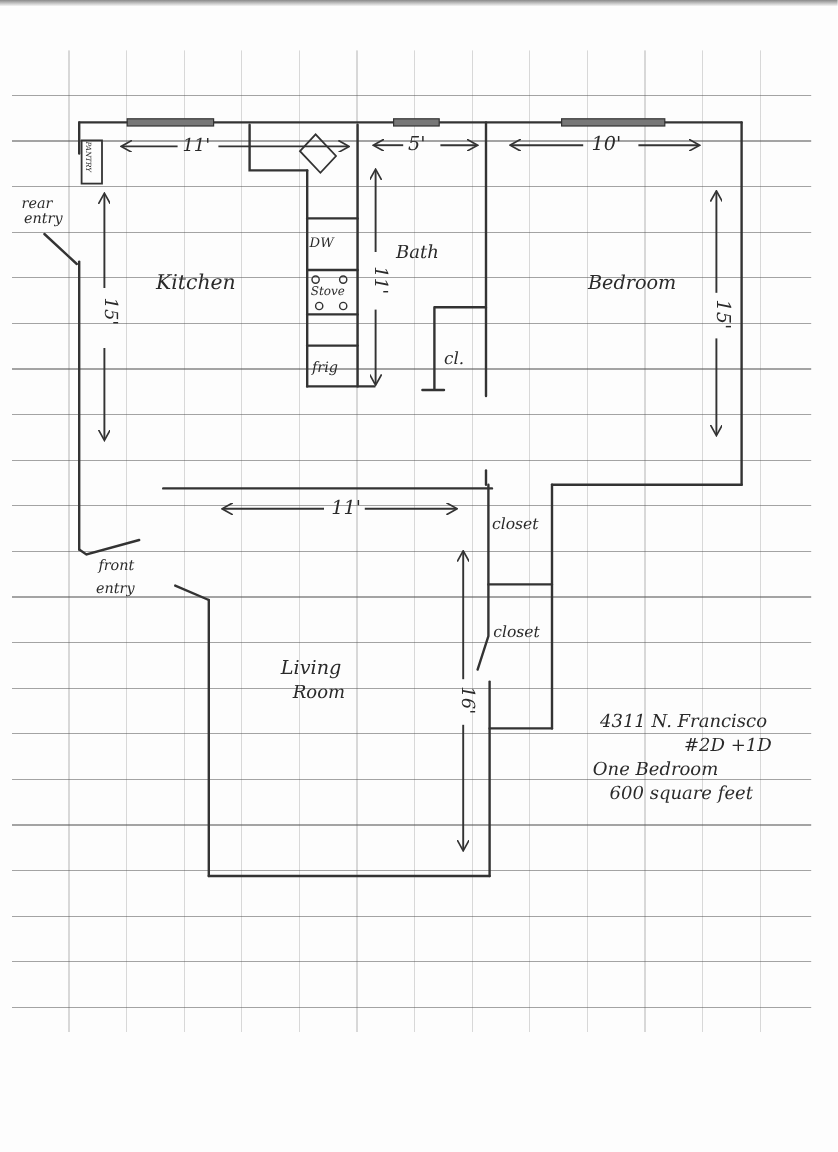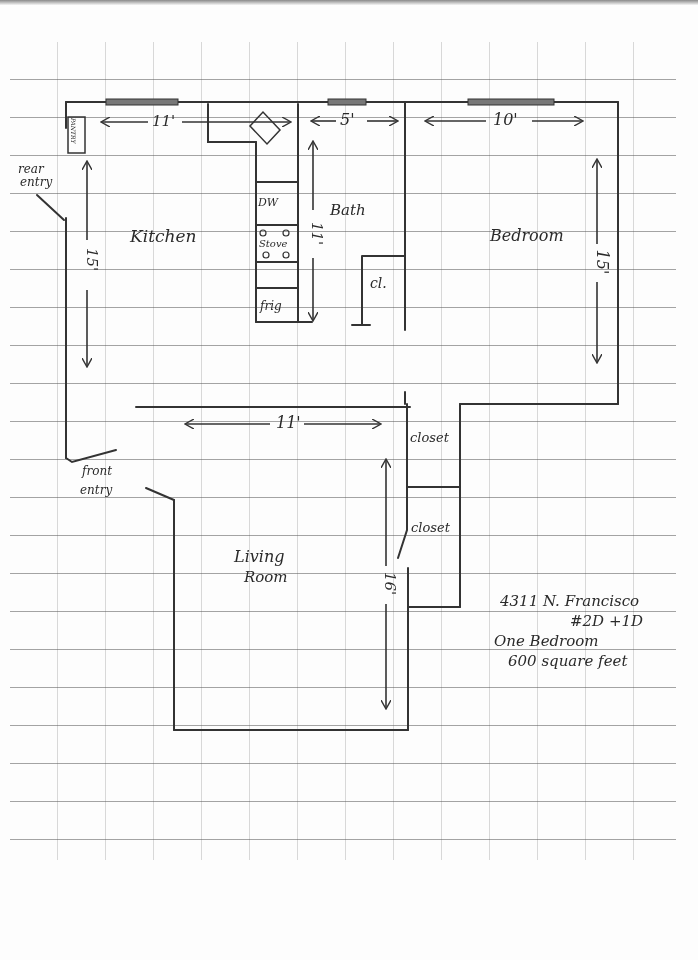--- a/index.html
+++ b/index.html
@@ -107,21 +107,21 @@
       <path d="M386,566 L386,460" marker-end="url(#ah)"></path>
       <path d="M386,604 L386,708" marker-end="url(#ah)"></path>
     </g>
   </svg>
 
   <div class="lbl" style="left:130px;top:228px;font-size:17px;">Kitchen</div>
   <div class="lbl" style="left:330px;top:167px;font-size:15px;margin-top:36px;">Bath</div>
   <div class="lbl" style="left:455px;top:228px;font-size:16px;margin-left:35px;">Bedroom</div>
   <div class="lbl" style="left:234px;top:549px;font-size:16px;">Living</div>
   <div class="lbl" style="left:228px;top:570px;font-size:15px;margin-left:16px;">Room</div>
-  <div class="lbl" style="left:370px;top:276px;font-size:14px;">cl.</div>
+  <div class="lbl" style="left:370px;top:292px;font-size:14px;">cl.</div>
   <div class="lbl" style="left:410px;top:431px;font-size:13px;">closet</div>
   <div class="lbl" style="left:411px;top:521px;font-size:13px;">closet</div>
   <div class="lbl" style="left:70px;top:118px;font-size:6px;writing-mode:vertical-rl;">PANTRY</div>
   <div class="lbl" style="left:18px;top:163px;font-size:12px;">rear</div>
   <div class="lbl" style="left:20px;top:176px;font-size:12px;">entry</div>
   <div class="lbl" style="left:82px;top:465px;font-size:12px;">front</div>
   <div class="lbl" style="left:80px;top:484px;font-size:12px;">entry</div>
   <div class="lbl" style="left:258px;top:197px;font-size:11px;">DW</div>
   <div class="lbl" style="left:259px;top:239px;font-size:10px;">Stove</div>
   <div class="lbl" style="left:260px;top:300px;font-size:12px;">frig</div>

